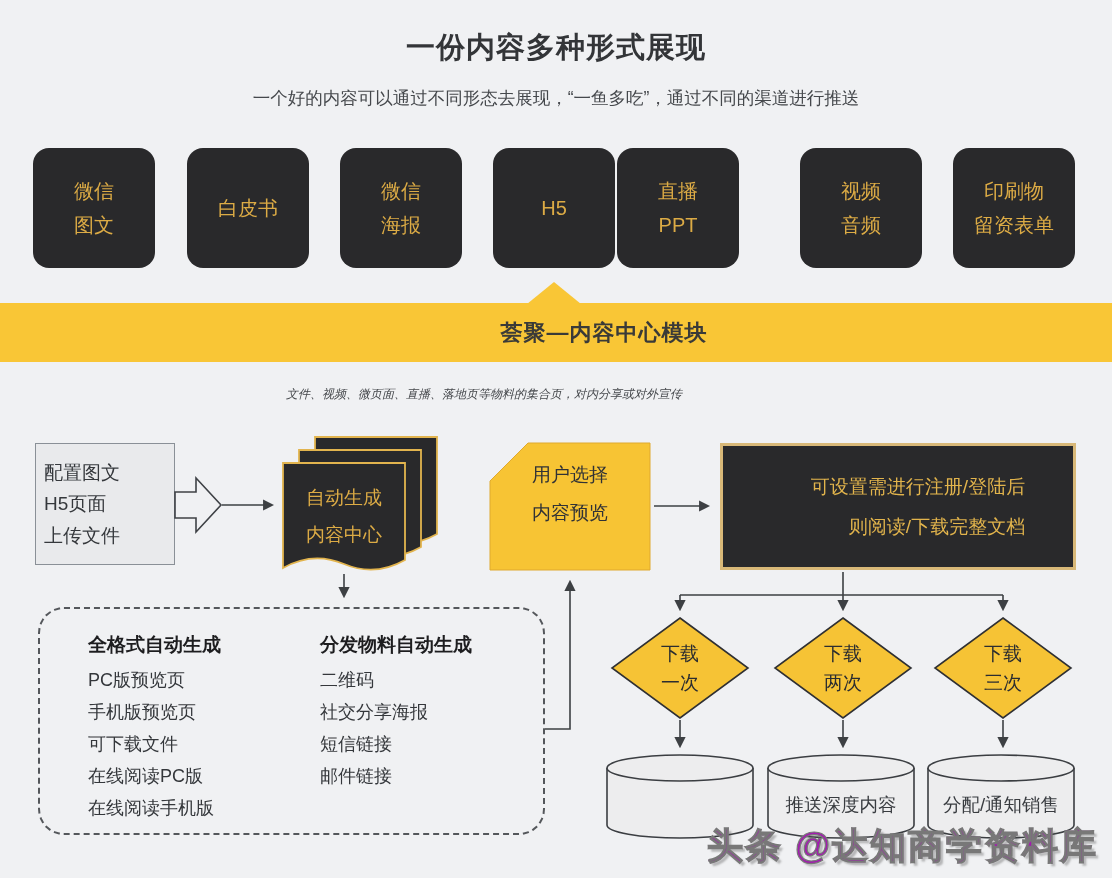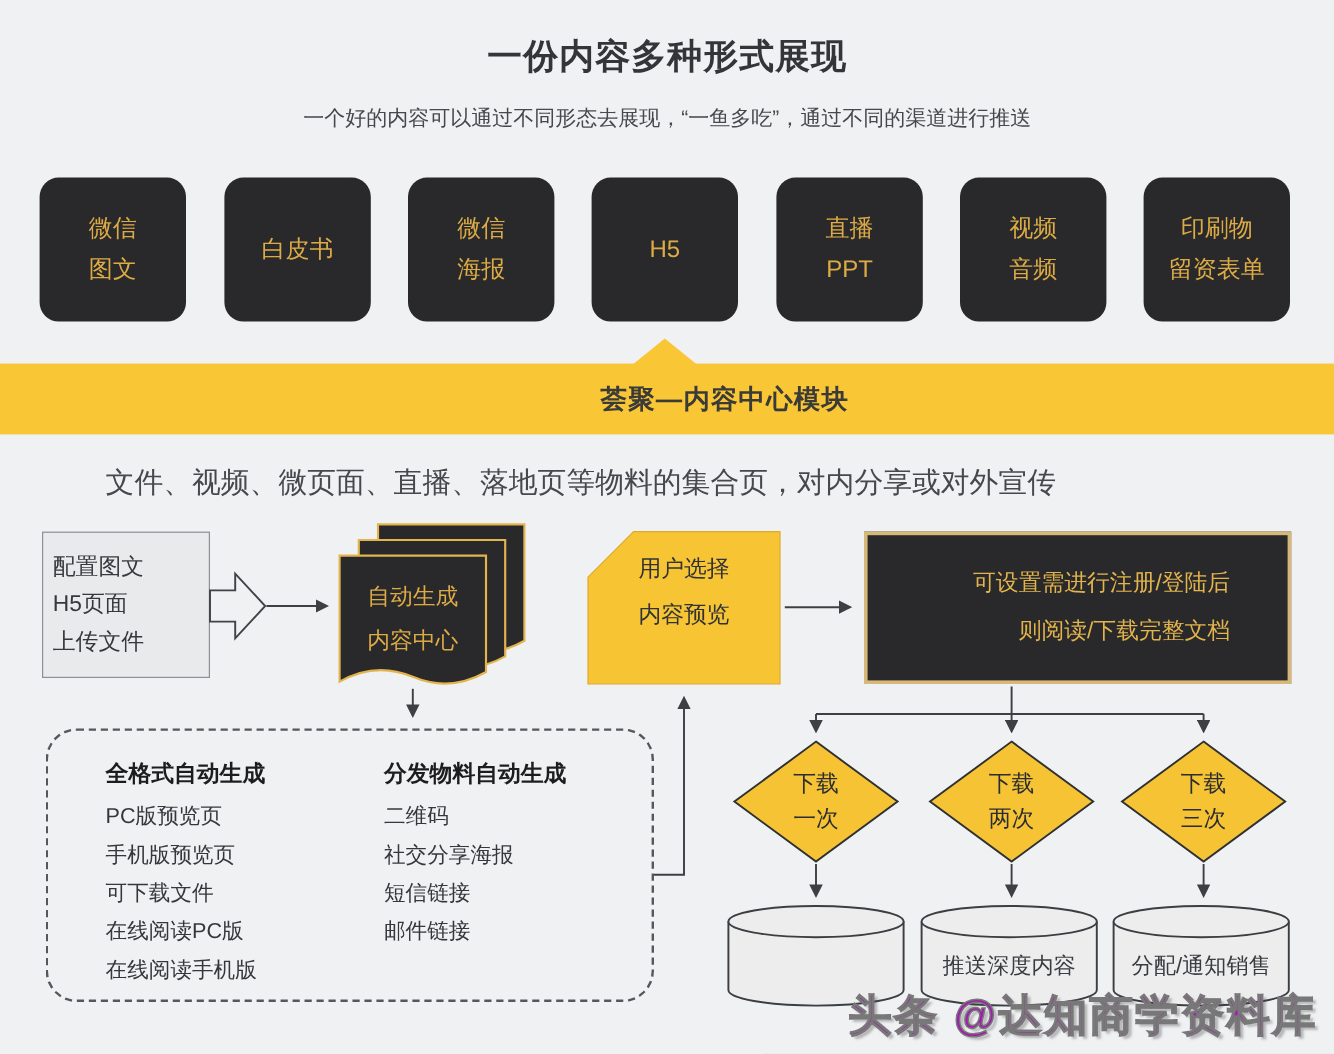--- a/index.html
+++ b/index.html
@@ -12,21 +12,21 @@
 
   .page-title{left:0;top:28px;width:1112px;font-size:29px;font-weight:700;color:#333538;letter-spacing:1px;}
   .page-subtitle{left:0;top:86px;width:1112px;font-size:17.5px;color:#45484c;}
 
   .fmt-box{top:148px;width:122px;height:120px;background:#29292b;border-radius:16px;
            color:#dcab45;font-size:20px;line-height:34px;text-align:center;}
   .banner{left:0;top:303px;width:1112px;height:59px;background:#f9c636;}
   .banner-label{width:100%;line-height:59px;text-align:center;font-size:22px;font-weight:700;color:#3a3a38;letter-spacing:1px;padding-left:48px;}
   .banner-tri{left:527px;top:282px;width:0;height:0;border-left:27px solid transparent;
               border-right:27px solid transparent;border-bottom:22px solid #f9c636;}
-  .section-desc{left:0;top:386px;width:968px;font-size:24px;color:#45484c;}
+  .section-desc{left:0;top:386px;width:968px;font-size:12px;color:#45484c;font-style:italic;}
 
   .config-box{left:35px;top:443px;width:140px;height:122px;background:#e9eaec;border:1.5px solid #8a9097;box-sizing:border-box;}
   .gate-box{left:720px;top:443px;width:356px;height:127px;background:#29292b;border:3px solid #d8b878;box-sizing:border-box;}
   .dashed-box{left:38px;top:607px;width:507px;height:228px;border:2px dashed #54575b;border-radius:26px;box-sizing:border-box;}
 
   .config-text{left:35px;top:443px;width:140px;height:122px;display:flex;flex-direction:column;justify-content:center;
                padding-left:9px;box-sizing:border-box;font-size:19px;line-height:31.5px;color:#35383c;}
   .docs-text{left:283px;top:472px;width:122px;height:88px;color:#dcab45;font-size:19px;line-height:37px;}
   .preview-text{left:490px;top:443px;width:160px;height:102px;color:#303236;font-size:19px;line-height:38px;}
   .gate-text{left:720px;top:443px;width:356px;height:127px;color:#e2b44c;font-size:19px;line-height:40px;}
@@ -49,21 +49,21 @@
 
   <div class="abs page-title center">一份内容多种形式展现</div>
   <div class="abs page-subtitle center">一个好的内容可以通过不同形态去展现，“一鱼多吃”，通过不同的渠道进行推送</div>
 
   <div class="abs fmt-box flexc pre" style="left:33px">微信
 图文</div>
   <div class="abs fmt-box flexc pre" style="left:187px">白皮书</div>
   <div class="abs fmt-box flexc pre" style="left:340px">微信
 海报</div>
   <div class="abs fmt-box flexc pre" style="left:493px">H5</div>
-  <div class="abs fmt-box flexc pre" style="left:647px">直播
+  <div class="abs fmt-box flexc pre" style="left:617px">直播
 PPT</div>
   <div class="abs fmt-box flexc pre" style="left:800px">视频
 音频</div>
   <div class="abs fmt-box flexc pre" style="left:953px">印刷物
 留资表单</div>
 
   <div class="abs banner-tri"></div>
   <div class="abs banner">
     <div class="banner-label">荟聚—内容中心模块</div>
   </div>

